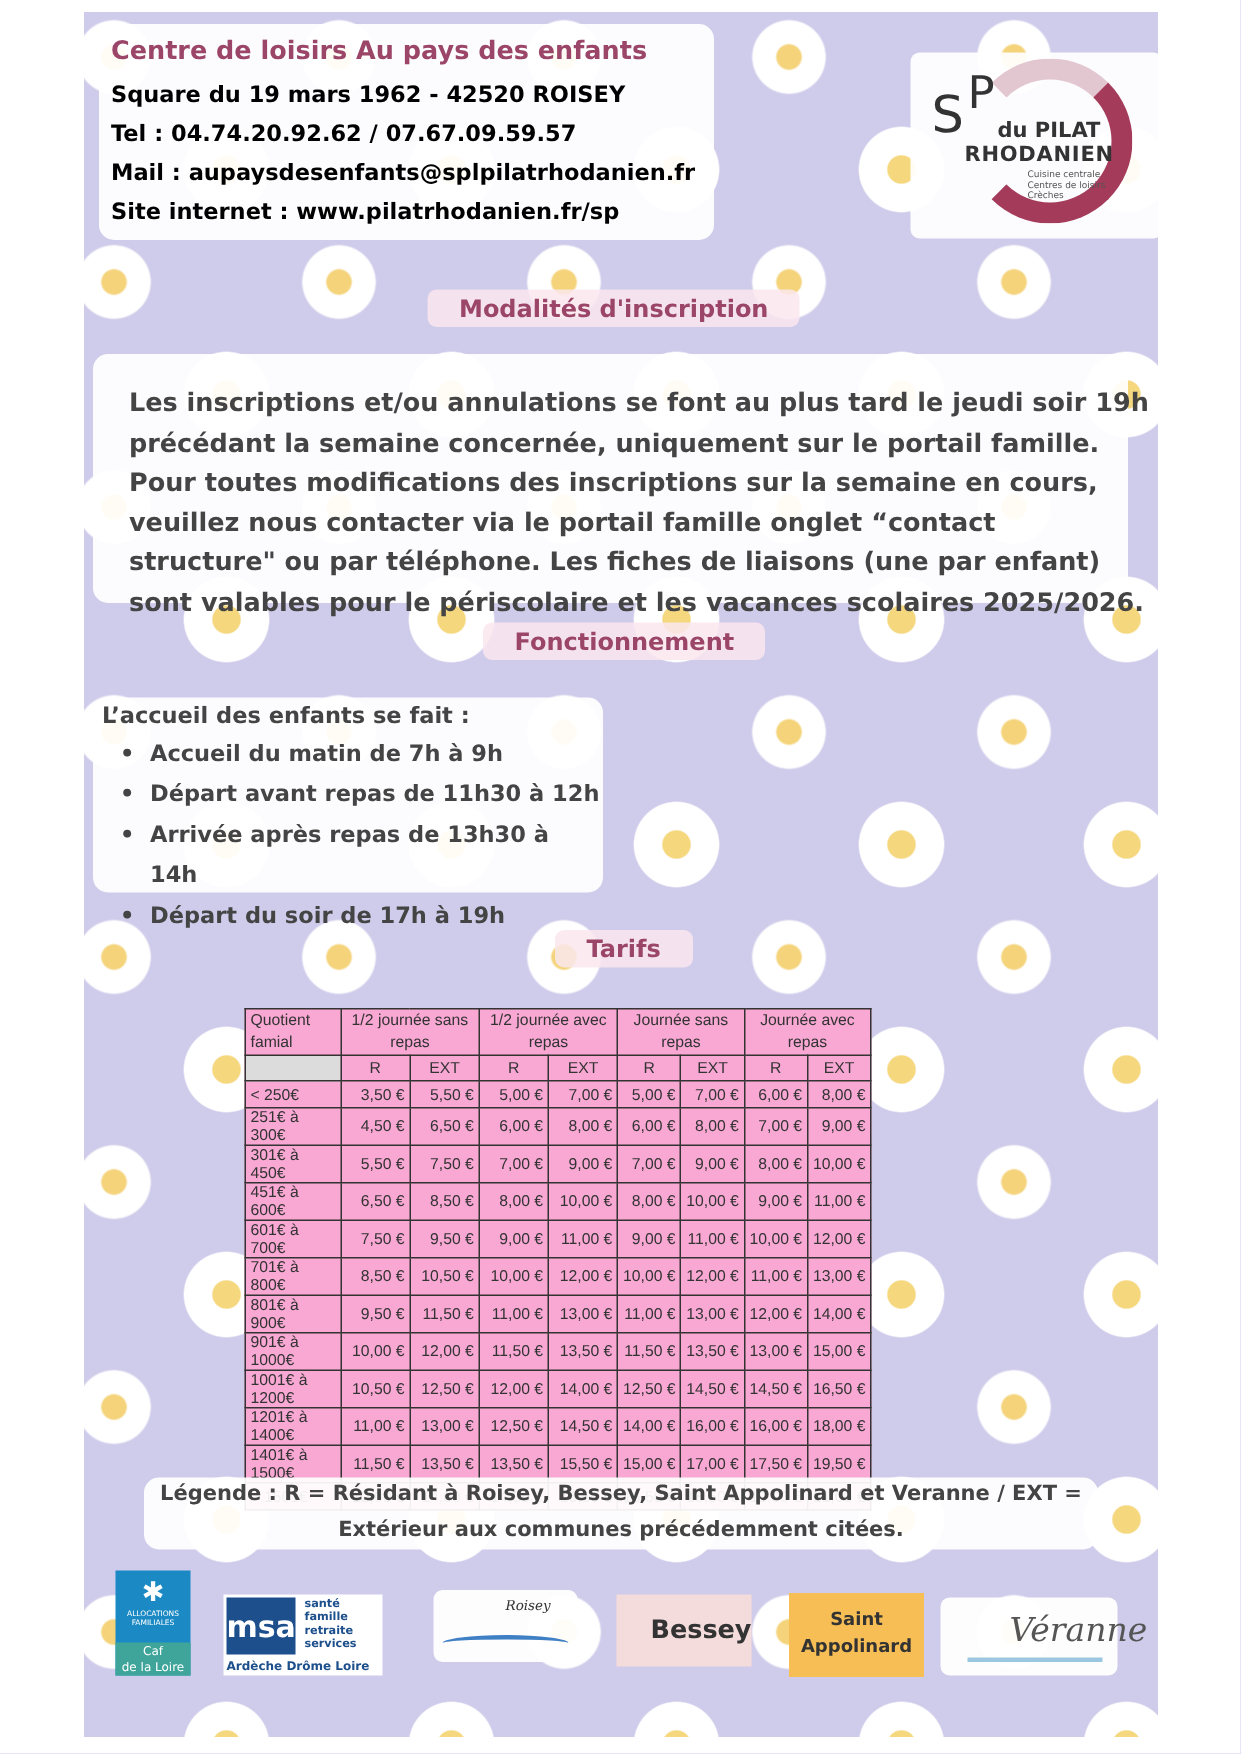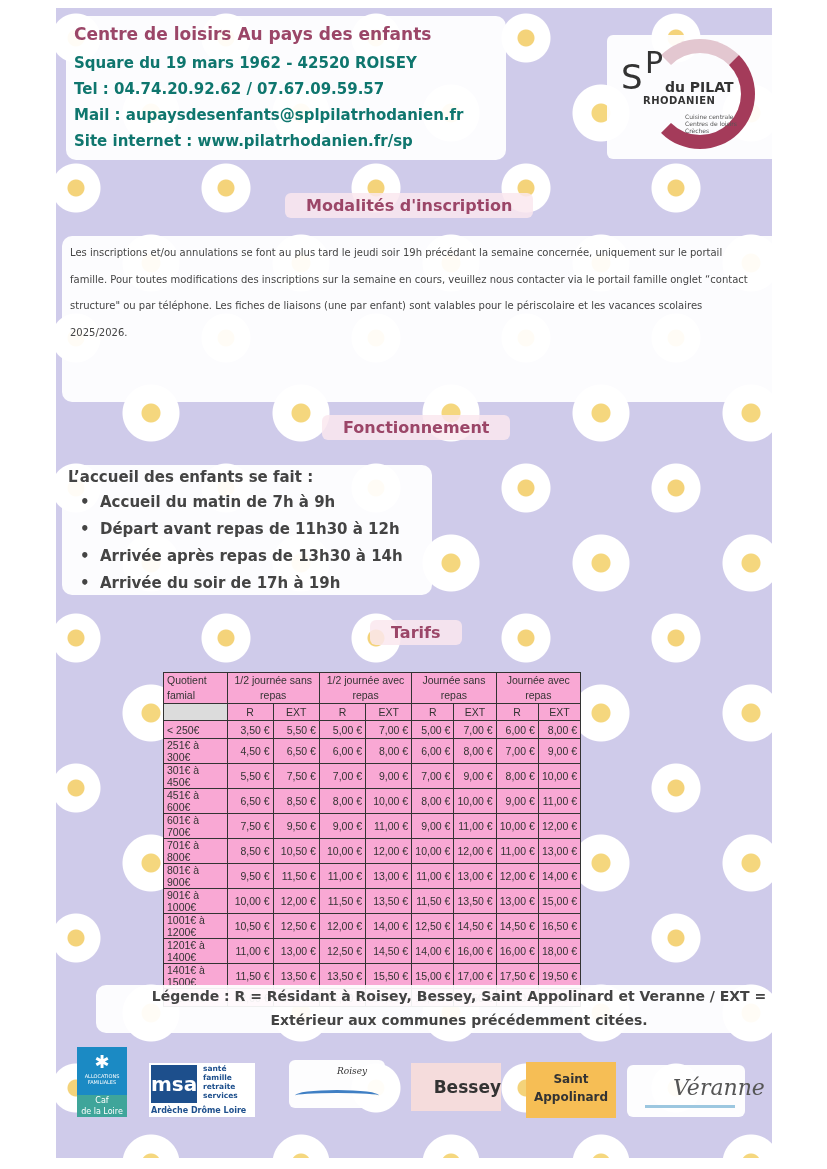--- a/index.html
+++ b/index.html
@@ -14,48 +14,48 @@
     background-image:
       radial-gradient(circle at 50% 50%, #f5d77e 0 9px, transparent 10px),
       radial-gradient(circle at 50% 50%, #ffffff 0 28px, transparent 29px),
       radial-gradient(circle at 50% 50%, #f4d37a 0 8px, transparent 9px),
       radial-gradient(circle at 50% 50%, #ffffff 0 24px, transparent 25px);
     background-size: 150px 150px, 150px 150px, 150px 150px, 150px 150px;
     background-position: 20px 30px, 20px 30px, 95px 105px, 95px 105px;
     overflow: hidden;
   }
   .card {
-    position: absolute; background: rgba(255,255,255,0.93); border-radius: 10px; padding-left: 30px;
+    position: absolute; background: rgba(255,255,255,0.93); border-radius: 10px;
   }
   .header-card { left: 66px; top: 16px; width: 410px; height: 144px; }
   .header-card .title {
     position: absolute; left: 8px; top: 8px; color: #9b4668; font-weight: bold; font-size: 17px;
   }
   .header-card .line {
-    position: absolute; left: 8px; color: #0f766e; font-weight: bold; font-size: 15px;
+    position: absolute; left: 8px; color: #000000; font-weight: bold; font-size: 15px;
   }
   .logo-card { left: 607px; top: 35px; width: 168px; height: 124px; border-radius: 6px; }
   .logo-arc {
     position: absolute; left: 38px; top: 4px; width: 110px; height: 110px; border-radius: 50%;
     border: 14px solid #a43b5a; border-left-color: transparent; border-top-color: #e3c7d0; box-sizing: border-box;
   }
   .logo-s { position: absolute; left: 14px; top: 22px; font-size: 34px; color: #333; font-family: "DejaVu Sans", sans-serif; }
   .logo-p { position: absolute; left: 38px; top: 10px; font-size: 30px; color: #333; }
   .logo-du { position: absolute; left: 58px; top: 44px; font-size: 14px; font-weight: bold; color: #333; }
-  .logo-rho { position: absolute; left: 36px; top: 60px; font-size: 10px; font-weight: bold; color: #333; letter-spacing: 0.5px; }
+  .logo-rho { position: absolute; left: 36px; top: 60px; font-size: 14px; font-weight: bold; color: #333; letter-spacing: 0.5px; }
   .logo-small { position: absolute; left: 78px; top: 78px; font-size: 6px; color: #555; line-height: 7px; width: 60px; }
 
   .section-title {
     position: absolute; color: #9b4668; font-weight: bold; font-size: 16px;
     background: rgba(250,232,238,0.85); border-radius: 6px; padding: 3px 21px;
   }
   .para-card { left: 62px; top: 236px; width: 690px; height: 166px; }
   .para-card p {
-    margin: 0; position: absolute; left: 8px; top: 4px; width: 680px;
-    color: #444; font-weight: normal; font-size: 10px; line-height: 26.5px;
+    margin: 16px; position: absolute; left: 8px; top: 4px; width: 680px;
+    color: #444; font-weight: bold; font-size: 17px; line-height: 26.5px;
   }
   .accueil-card { left: 62px; top: 465px; width: 340px; height: 130px; }
   .accueil-card .lead { position: absolute; left: 6px; top: 3px; font-size: 15px; font-weight: bold; color: #444; }
   .accueil-card ul { position: absolute; left: 0; top: 24px; margin: 0; padding-left: 38px; list-style: none; }
   .accueil-card li { font-size: 15px; font-weight: bold; color: #444; line-height: 27px; position: relative; }
   .accueil-card li .dot { position: absolute; left: -20px; top: 0; }
 
   table.tarifs {
     position: absolute; left: 163px; top: 672px; width: 418px;
     border-collapse: collapse; background: #f9a8d4;
@@ -125,21 +125,21 @@
   <p>Les inscriptions et/ou annulations se font au plus tard le jeudi soir 19h précédant la semaine concernée, uniquement sur le portail famille. Pour toutes modifications des inscriptions sur la semaine en cours, veuillez nous contacter via le portail famille onglet “contact structure" ou par téléphone. Les fiches de liaisons (une par enfant) sont valables pour le périscolaire et les vacances scolaires 2025/2026.</p>
 </div>
 
 <div class="section-title" style="left:322px; top:415px;">Fonctionnement</div>
 <div class="card accueil-card">
   <div class="lead">L’accueil des enfants se fait :</div>
   <ul>
     <li><span class="dot">•</span><span>Accueil du matin de 7h à 9h</span></li>
     <li><span class="dot">•</span><span>Départ avant repas de 11h30 à 12h</span></li>
     <li><span class="dot">•</span><span>Arrivée après repas de 13h30 à 14h</span></li>
-    <li><span class="dot">•</span><span>Arrivée du soir de 17h à 19h</span></li>
+    <li><span class="dot">•</span><span>Départ du soir de 17h à 19h</span></li>
   </ul>
 </div>
 
 <div class="section-title" style="left:370px; top:620px;">Tarifs</div>
 <table class="tarifs">
   <thead>
     <tr>
       <th class="qf">Quotient famial</th>
       <th colspan="2">1/2 journée sans repas</th>
       <th colspan="2">1/2 journée avec repas</th>

